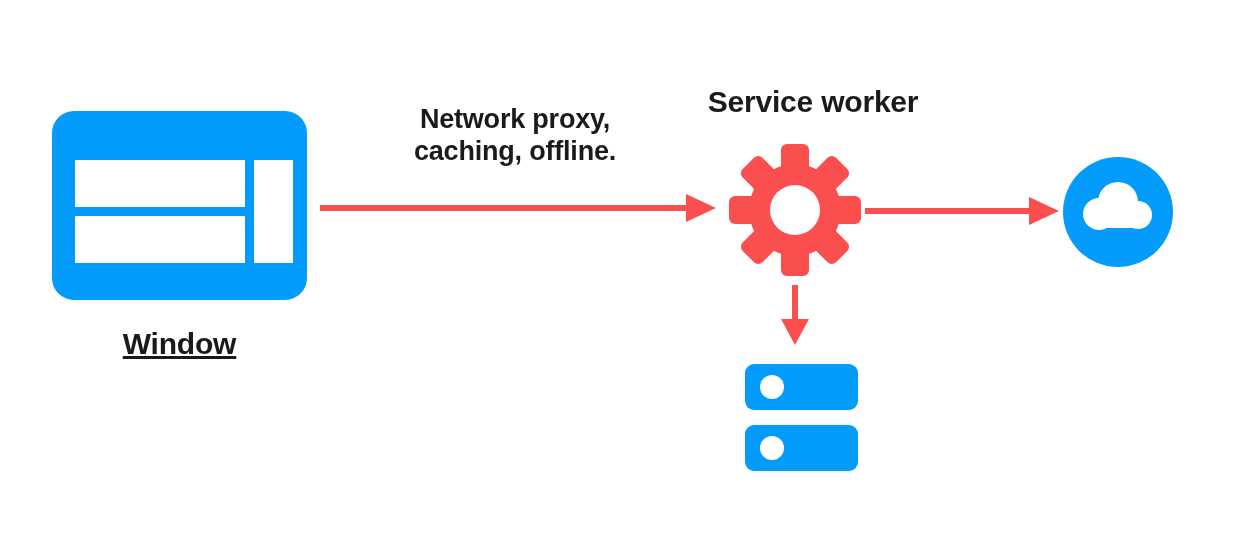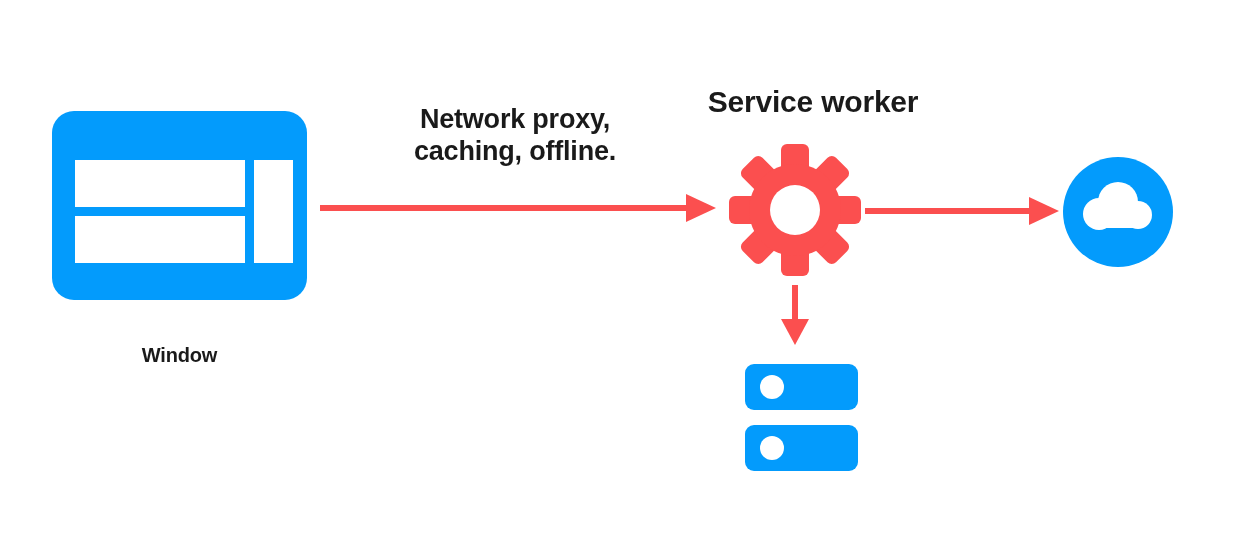--- a/index.html
+++ b/index.html
@@ -47,23 +47,24 @@
   #window-node .pane {
     position: absolute;
     background: #ffffff;
   }
   #window-node .pane-top    { left: 23px;  top: 49px;  width: 170px; height: 47px; }
   #window-node .pane-bottom { left: 23px;  top: 105px; width: 170px; height: 47px; }
   #window-node .pane-side   { left: 202px; top: 49px;  width: 39px;  height: 103px; }
 
   #window-label {
     left: 52px;
-    top: 344px;
+    top: 326px;
     width: 255px;
-    font-size: 20px;
+    font-size: 30px;
+    text-decoration: underline;
   }
 
   
   #network-caption {
     left: 370px;
     top: 104px;
     width: 290px;
     font-size: 27px;
   }
 

